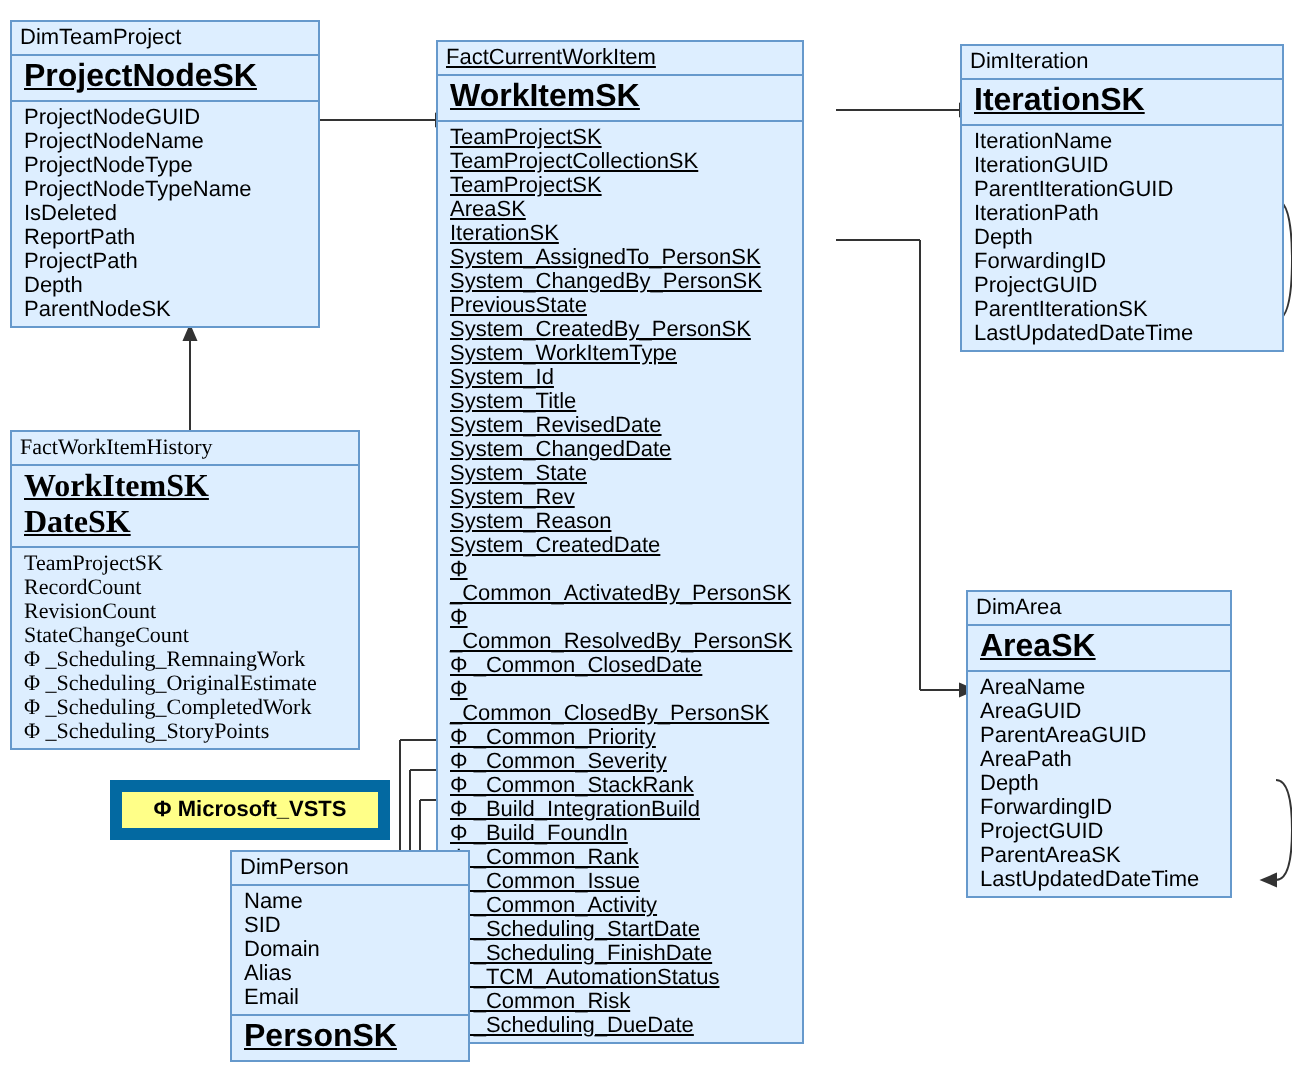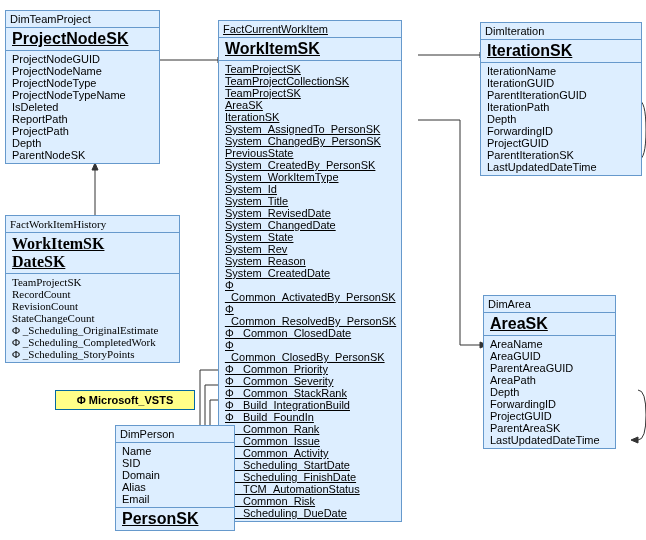--- a/index.html
+++ b/index.html
@@ -45,21 +45,21 @@
     .bold-field {
       font-weight: normal;
       font-size: 11px;
     }
     .normal-field {
       font-size: 11px;
     }
     .yellow-box {
       position: absolute;
       background: #ffff88;
-      border: 1px solid #0369a1;
+      border: 6px solid #0369a1;
       padding: 3px 4px;
       font-size: 11px;
       font-weight: bold;
       text-align: center;
     }
     svg.connectors {
       position: absolute;
       top: 0;
       left: 0;
       width: 646px;
@@ -202,20 +202,21 @@
     <div class="entity-title">FactWorkItemHistory</div>
     <div class="entity-section">
       <div class="pk-field">WorkItemSK</div>
       <div class="pk-field">DateSK</div>
     </div>
     <div class="entity-section">
       <div class="normal-field">TeamProjectSK</div>
       <div class="normal-field">RecordCount</div>
       <div class="normal-field">RevisionCount</div>
       <div class="normal-field">StateChangeCount</div>
+      <div class="normal-field">Φ _Scheduling_RemnaingWork</div>
       <div class="normal-field">Φ _Scheduling_OriginalEstimate</div>
       <div class="normal-field">Φ _Scheduling_CompletedWork</div>
       <div class="normal-field">Φ _Scheduling_StoryPoints</div>
     </div>
   </div>
 
   <div class="yellow-box" style="top:390px;left:55px;width:140px;">Φ  Microsoft_VSTS</div>
 
   <div class="entity-box" style="top:425px;left:115px;width:110px;">
     <div class="entity-title">DimPerson</div>

